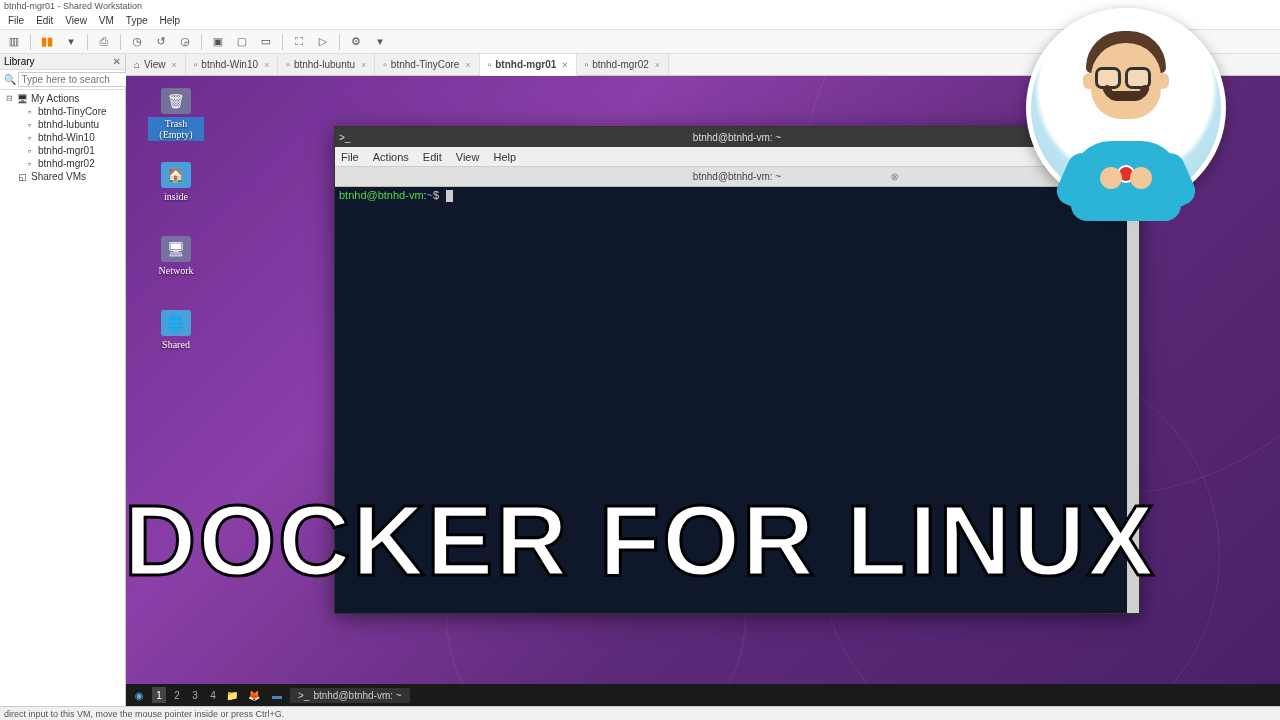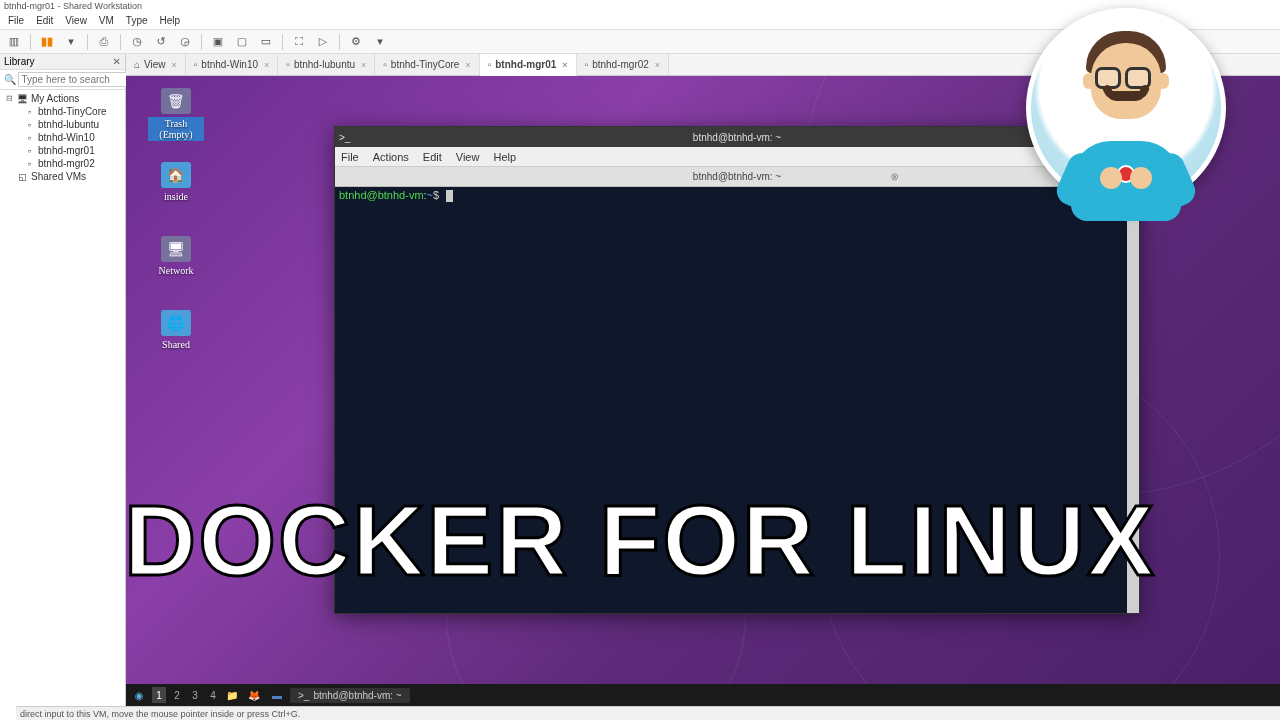--- a/index.html
+++ b/index.html
@@ -68,21 +68,21 @@
 .term-scroll { position: absolute; right: 0; top: 0; bottom: 0; width: 12px; background: #d0d0d0; }
 
 
 .taskbar { position: absolute; bottom: 0; left: 0; right: 0; height: 22px; background: #1a1a1a; display: flex; align-items: center; padding: 0 4px; gap: 4px; font-size: 10px; color: #ccc; }
 .tb-btn { width: 18px; height: 18px; display: flex; align-items: center; justify-content: center; border-radius: 2px; }
 .tb-ws { width: 14px; height: 16px; display: flex; align-items: center; justify-content: center; color: #aaa; font-size: 10px; }
 .tb-ws.active { background: #444; color: #fff; }
 .tb-task { display: flex; align-items: center; gap: 4px; background: #333; padding: 2px 8px; border-radius: 2px; }
 
 
-.statusbar { height: 14px; background: #f0f0f0; border-top: 1px solid #ccc; font-size: 9px; color: #555; display: flex; align-items: center; padding: 0 4px; margin-left: 16px; }
+.statusbar { height: 14px; background: #f0f0f0; border-top: 1px solid #ccc; font-size: 9px; color: #555; display: flex; align-items: center; padding: 0 4px; }
 
 
 .right-gutter { position: absolute; right: 0; top: 0; width: 158px; height: 720px; background: linear-gradient(180deg, #3bb8dd 0%, #2aa5cc 100%); z-index: -1; }
 .logo-txt { position: absolute; right: 12px; bottom: 50px; color: rgba(255,255,255,0.25); font-size: 24px; font-style: italic; font-weight: 300; }
 
 
 .avatar { position: absolute; right: 44px; top: 8px; width: 210px; height: 270px; z-index: 50; }
 .avatar-circle { width: 200px; height: 200px; border-radius: 50%; background: radial-gradient(circle at 50% 40%, #fff 0%, #fff 58%, #bde4f0 62%, #a8d8e8 100%); border: 5px solid #fff; box-shadow: 0 4px 14px rgba(0,0,0,0.35); position: relative; overflow: visible; }
 .av-body { position: absolute; left: 50%; transform: translateX(-50%); bottom: -18px; width: 120px; height: 110px; }
 .av-shirt { width: 110px; height: 80px; background: #2bb4d8; border-radius: 40px 40px 16px 16px; position: absolute; bottom: 0; left: 5px; }

